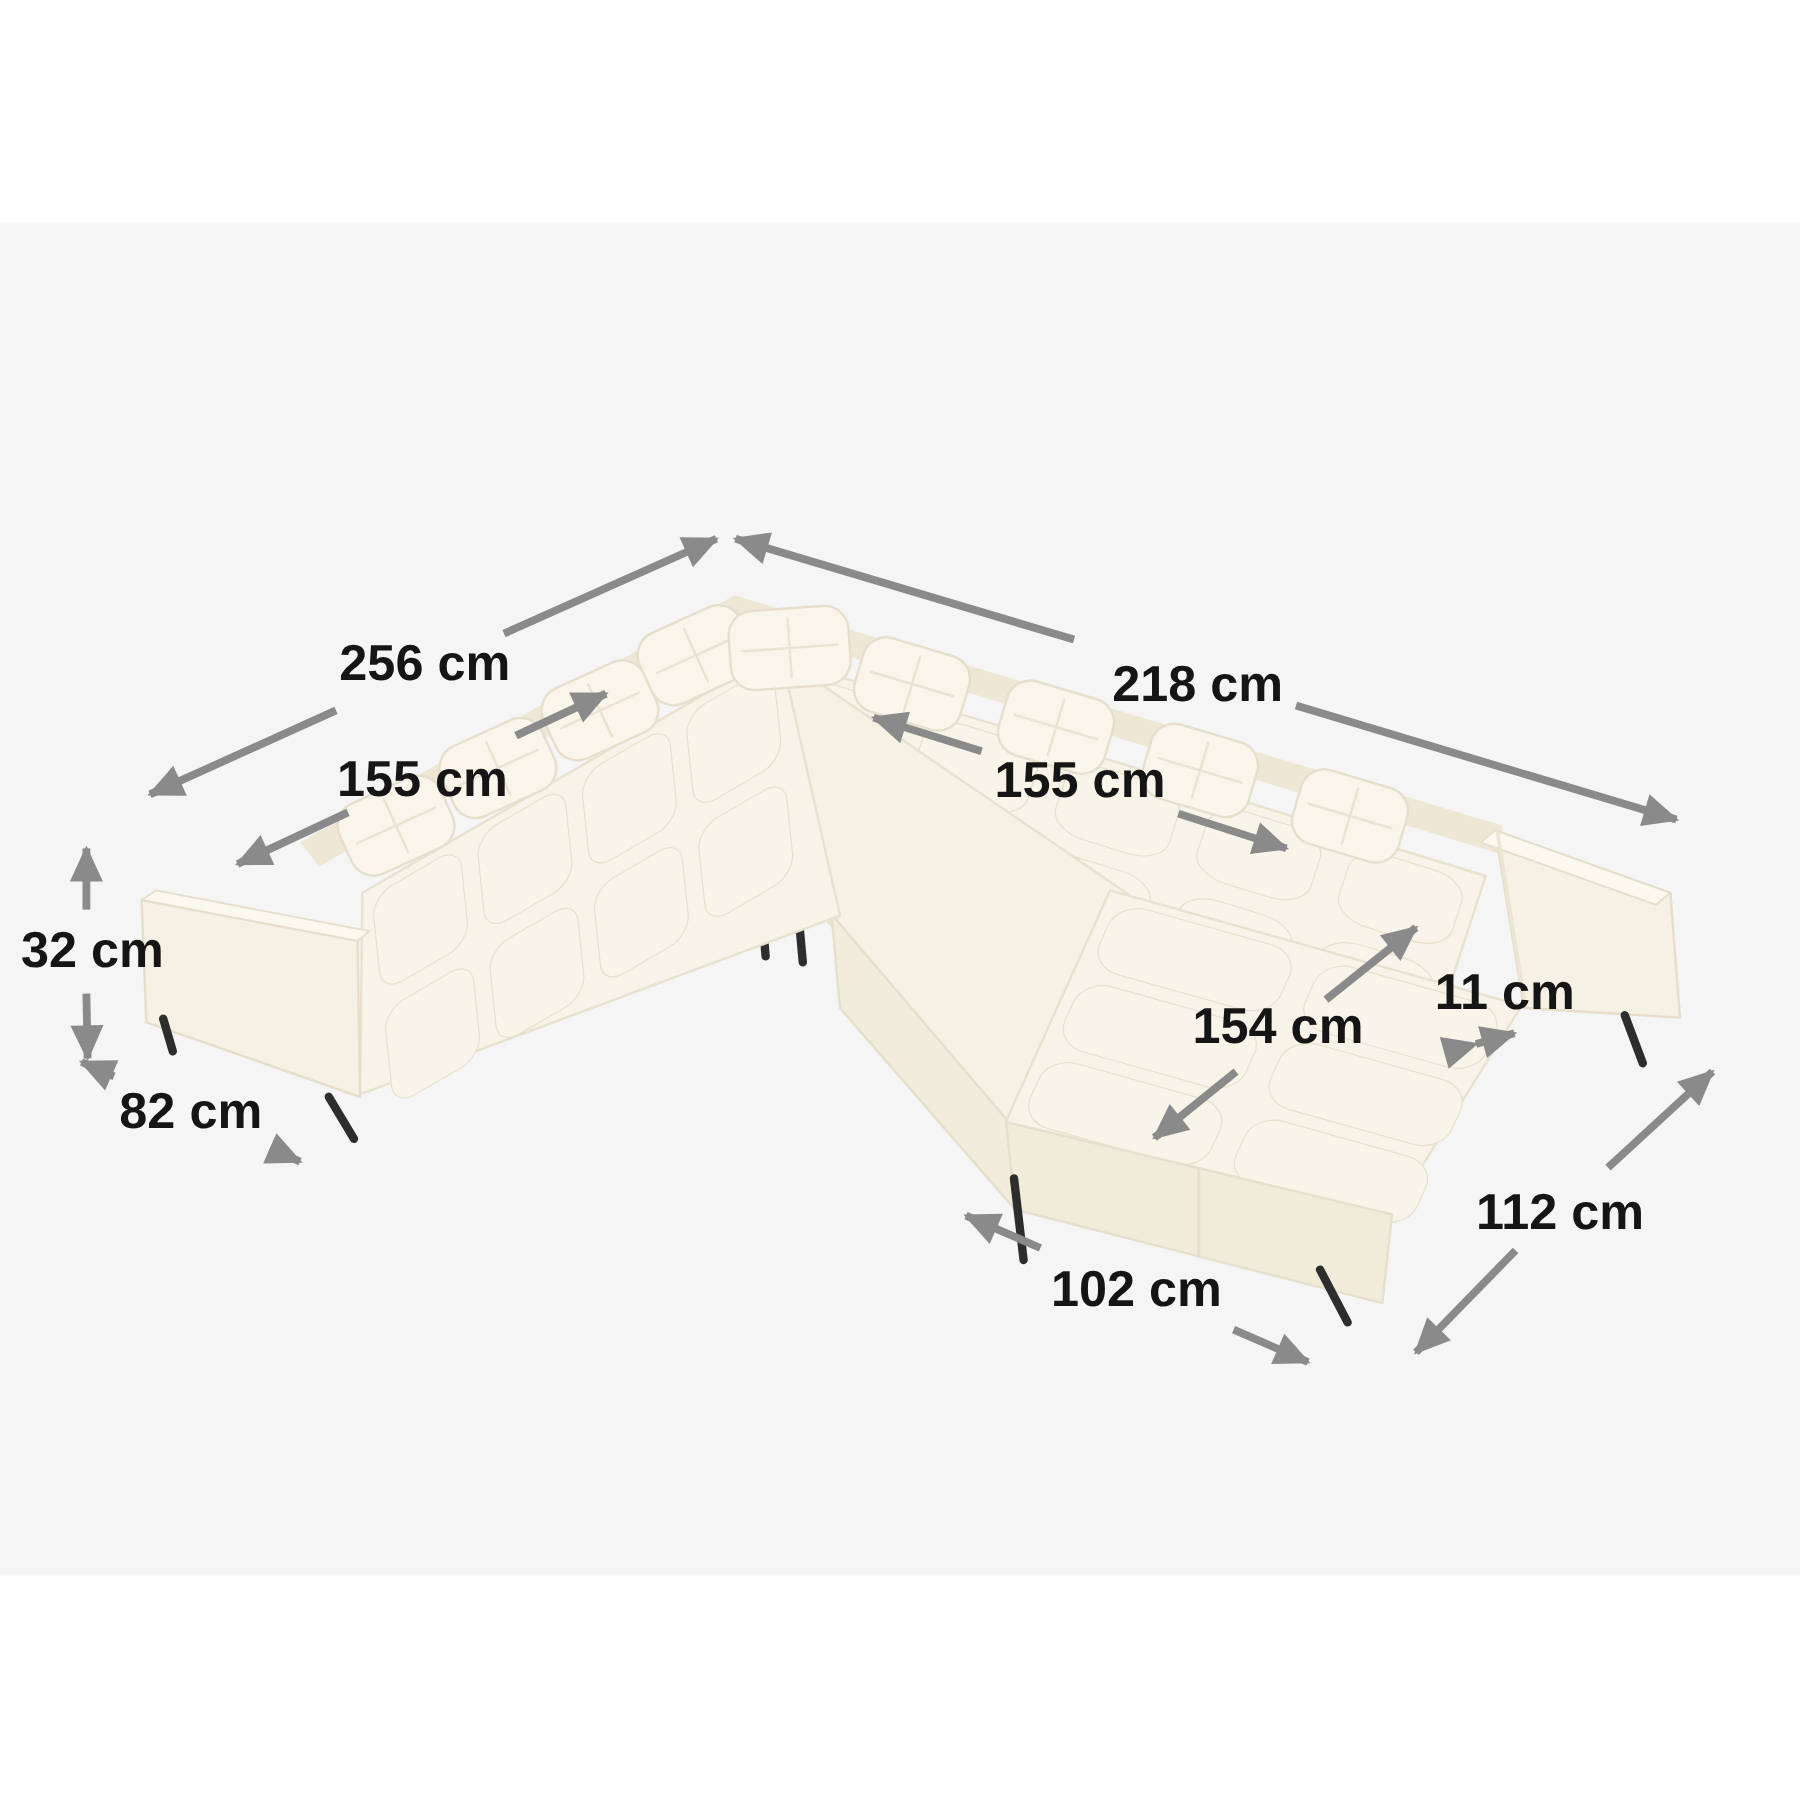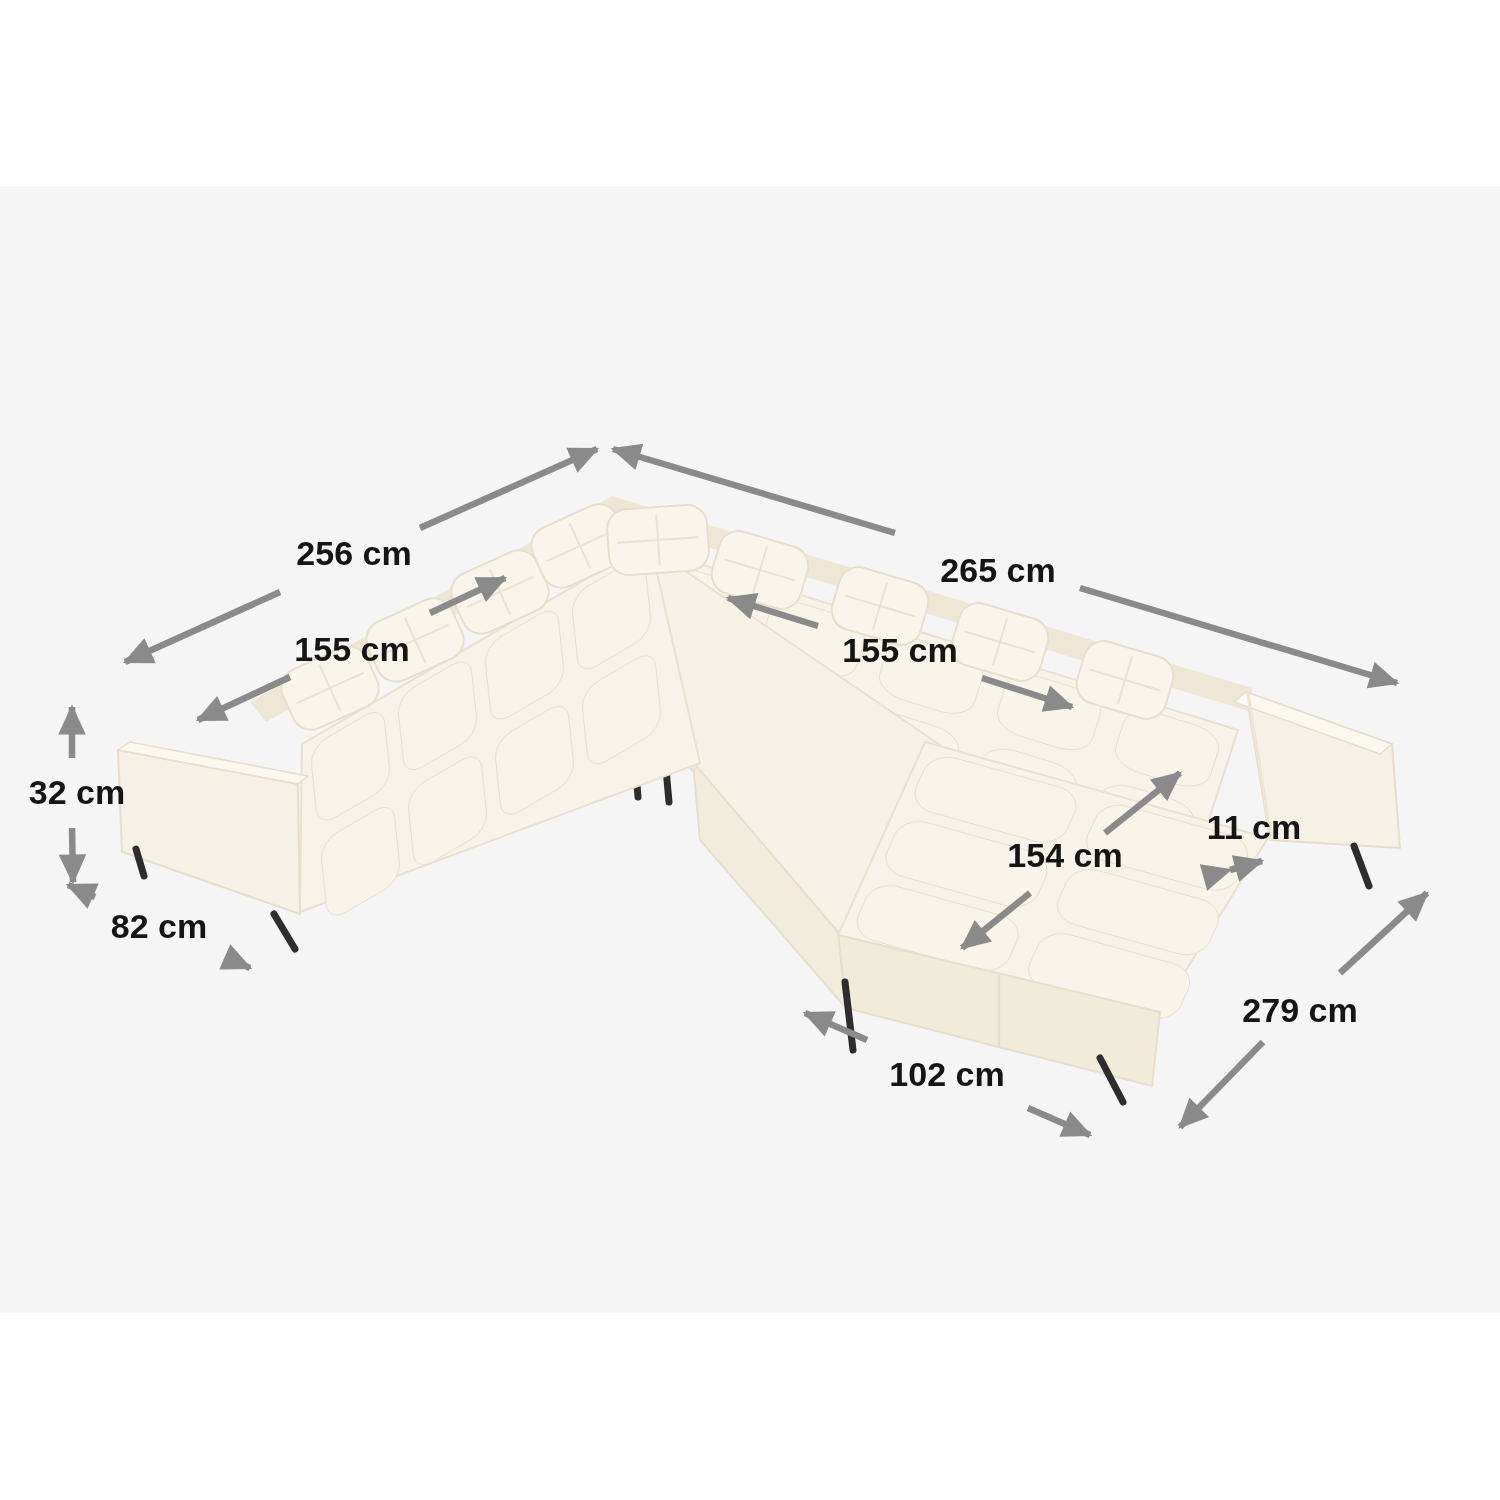--- a/index.html
+++ b/index.html
@@ -8,21 +8,21 @@
     position:relative;width:1500px;height:1500px;background:#ffffff;overflow:hidden;
   }
   .stage{
     position:absolute;left:0;top:186px;width:1500px;height:1127px;background:#f5f5f5;
   }
   .figure-svg{
     position:absolute;left:0;top:0;width:1500px;height:1500px;display:block;
   }
   .dim-label{
     position:absolute;transform:translate(-50%,-50%);
-    font-weight:bold;font-size:34px;line-height:1;color:#151515;
+    font-weight:bold;font-size:42px;line-height:1;color:#151515;
     white-space:nowrap;letter-spacing:0px;
   }
 </style>
 </head>
 <body>
 
 <div class="canvas">
   <div class="stage"></div>
 
   <svg class="figure-svg" viewBox="0 0 1500 1500">
@@ -199,22 +199,22 @@
         <line x1="1263" y1="1042" x2="1180" y2="1127" marker-end="url(#ah)"></line>
       </g>
       <g>
         <line x1="867" y1="1040" x2="805" y2="1013" marker-end="url(#ah)"></line>
         <line x1="1028" y1="1108" x2="1090" y2="1135" marker-end="url(#ah)"></line>
       </g>
     </g>
   </svg>
 
   <div class="dim-label" style="left:354px;top:553px;">256 cm</div>
-  <div class="dim-label" style="left:998px;top:570px;">265 cm</div>
+  <div class="dim-label" style="left:998px;top:570px;">218 cm</div>
   <div class="dim-label" style="left:352px;top:649px;">155 cm</div>
   <div class="dim-label" style="left:900px;top:650px;">155 cm</div>
   <div class="dim-label" style="left:77px;top:792px;">32 cm</div>
   <div class="dim-label" style="left:159px;top:926px;">82 cm</div>
   <div class="dim-label" style="left:1065px;top:855px;text-align:center;">154 cm</div>
   <div class="dim-label" style="left:1254px;top:827px;">11 cm</div>
-  <div class="dim-label" style="left:1300px;top:1010px;">279 cm</div>
+  <div class="dim-label" style="left:1300px;top:1010px;">112 cm</div>
   <div class="dim-label" style="left:947px;top:1074px;text-align:right;">102 cm</div>
 </div>
 
 </body></html>

